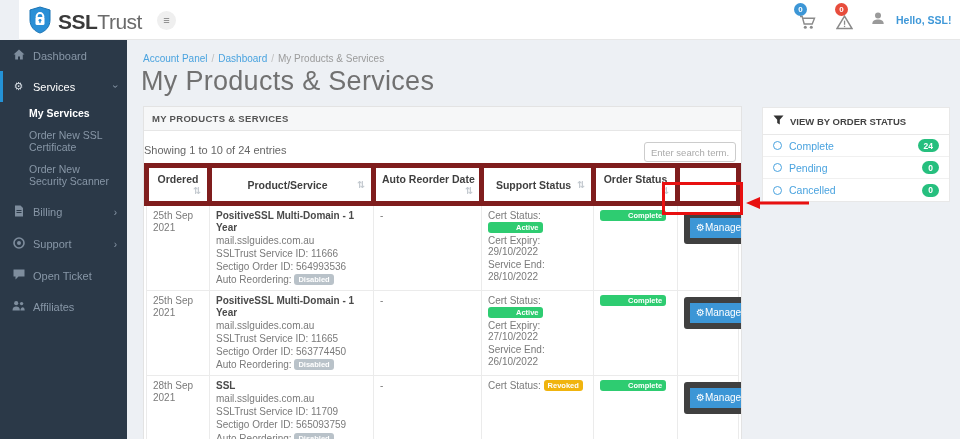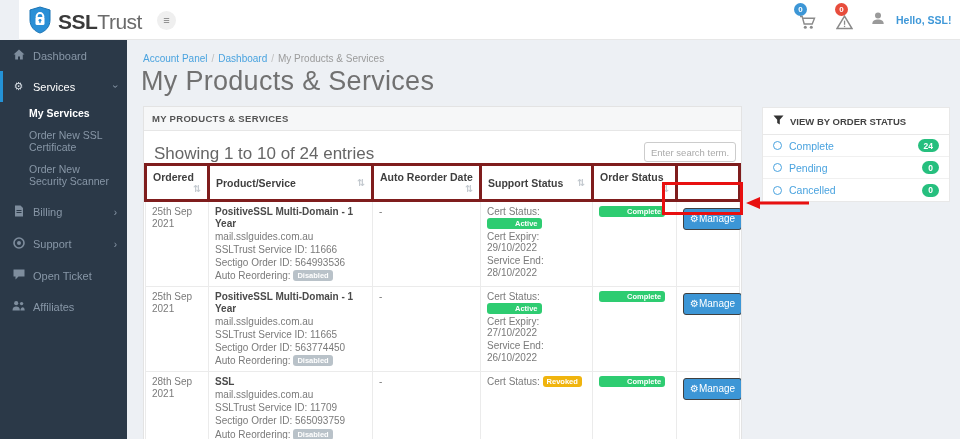--- a/index.html
+++ b/index.html
@@ -59,48 +59,48 @@
   
   .main-panel {
     position:absolute; left:143px; top:106px; width:599px; bottom:0;
     background:#fff; border:1px solid #e3e3e3; border-bottom:none; overflow:hidden;
   }
   .panel-header {
     background:#f6f7f8; border-bottom:1px solid #e6e6e6;
     padding:6px 8px; font-size:9.5px; font-weight:bold; color:#555; letter-spacing:0.3px;
   }
   .showing-row { position:relative; height:32px; }
-  .showing-text { position:absolute; left:10px; top:13px; font-size:17px; color:#666; }
+  .showing-text { position:absolute; left:0; top:13px; font-size:11px; color:#666; }
   .search-input {
     position:absolute; right:5px; top:11px; width:92px; height:20px;
     border:1px solid #ccc; border-radius:3px; font-size:9.5px; padding:0 6px; color:#555;
     font-family:"Liberation Sans", sans-serif;
   }
   .search-input::placeholder { color:#aaa; }
   table { width:100%; border-collapse:collapse; table-layout:fixed; }
   th {
-    border:3px solid #7f1d1d; padding:5px 6px; font-size:10.5px; color:#3f3f3f;
-    text-align:left; font-weight:bold; white-space:nowrap; background:#fff; cursor:pointer;
+    border:5px solid #7f1d1d; padding:5px 6px; font-size:10.5px; color:#3f3f3f;
+    text-align:center; font-weight:bold; white-space:nowrap; background:#fff; cursor:pointer;
   }
   .sort { float:right; color:#c3c9cf; font-size:9.5px; font-family:"DejaVu Sans",sans-serif; }
   td {
     border:1px solid #ebebeb; padding:4px 6px 3px 6px; font-size:10px; color:#7a7a7a;
     vertical-align:top; line-height:1.16;
   }
   td .line { margin-bottom:1.5px; }
   .prod-name { color:#4a4a4a; font-weight:bold; }
   .badge {
     display:inline-block; border-radius:3px; color:#fff; font-size:7.5px; font-weight:bold;
     padding:1px 4px; line-height:1.2; vertical-align:1px;
   }
   .badge.success { background:#2ecc71;padding-left:28px; }
   .badge.warning { background:#f0b40e; }
   .badge.disabled { background:#b9c2c9; }
   .manage-btn {
-    display:inline-block; background:#3c96d6; border:1px solid #404040; border-radius:3px;
+    display:inline-block; background:#3c96d6; border:6px solid #404040; border-radius:3px;
     color:#fff; font-size:10px; padding:4px 6px; cursor:pointer; margin-top:2px;
   }
   .gear { font-family:"DejaVu Sans",sans-serif; font-size:10px; }
   
   .status-panel {
     position:absolute; left:762px; top:107px; width:188px;
     background:#fff; border:1px solid #e8e8e8;
   }
   .sp-header {
     display:flex; align-items:center; gap:6px; padding:7px 10px;

